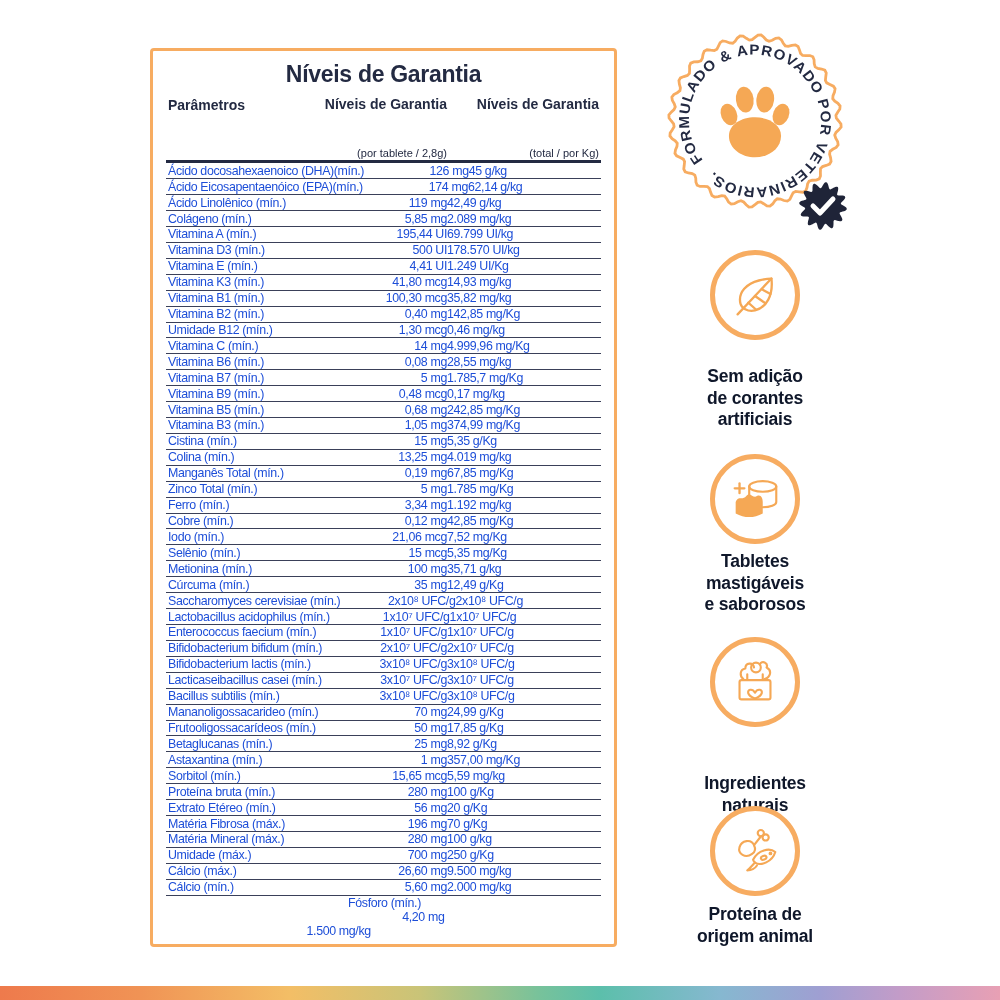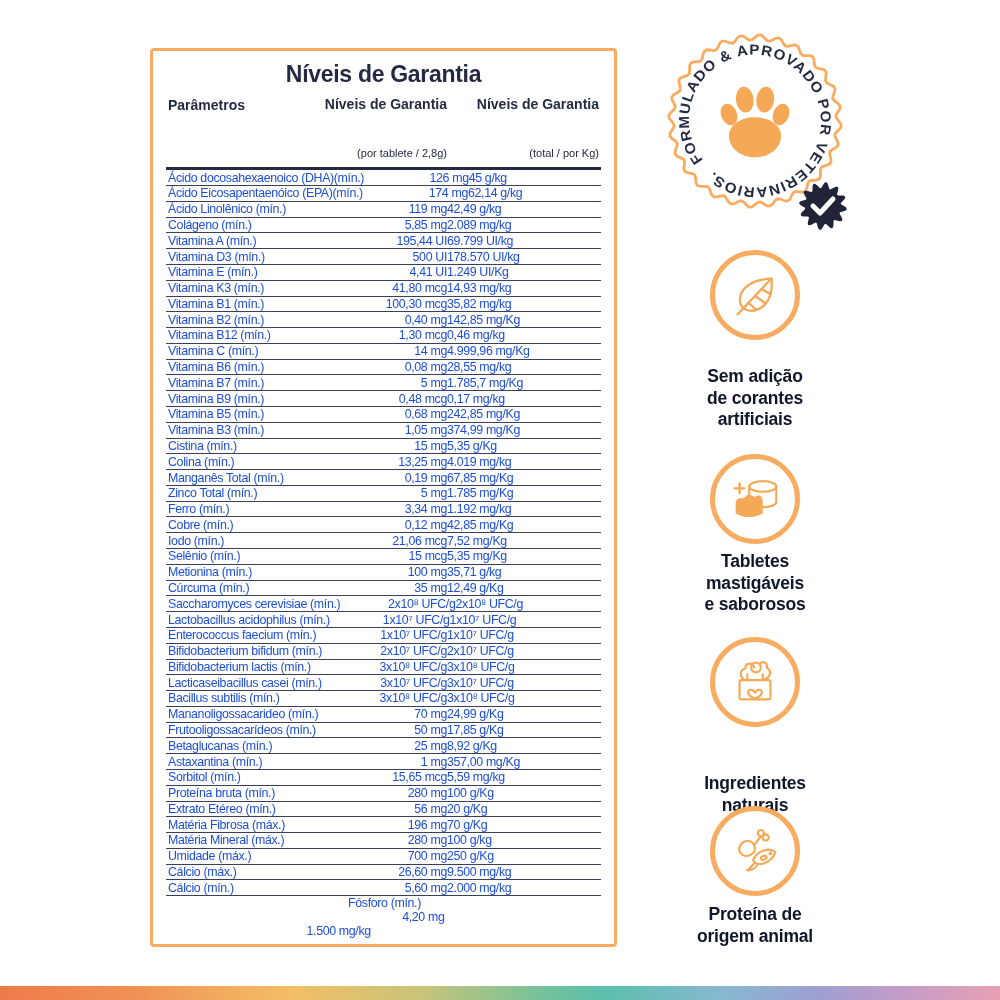--- a/index.html
+++ b/index.html
@@ -13,21 +13,21 @@
     border:3px solid #f7ac61;border-radius:4px;background:#fff;
     box-sizing:border-box;padding:8px 13px 6px 13px;
     display:flex;flex-direction:column;
   }
   .card-title{
     text-align:center;font-size:23px;font-weight:700;color:#232a42;
     letter-spacing:-0.3px;margin:2px 0 8px 0;
   }
   .thead{
     display:flex;align-items:flex-start;border-bottom:3px solid #232a42;
-    padding:0 2px 7px 2px;color:#232a42;
+    padding:0 2px 0 2px;color:#232a42;
   }
   .th-param{flex:1;font-weight:700;font-size:14px;padding-top:1px;}
   .th-col2{width:128px;text-align:right;white-space:nowrap;}
   .th-col3{width:152px;text-align:right;white-space:nowrap;}
   .th-main{font-weight:700;font-size:14px;line-height:1.15;}
   .th-sub{font-weight:400;font-size:11px;line-height:1.2;margin-top:35px;}
   .tbody{flex:1;display:flex;flex-direction:column;}
   .t-row{
     flex:1;display:flex;align-items:center;border-bottom:1px solid #3a4059;
     font-size:12.4px;letter-spacing:-0.35px;white-space:nowrap;color:#1d4ed8;
@@ -135,21 +135,21 @@
       <div class="c-v3">35,82 mg/kg</div>
     </div>
 
     <div class="t-row">
       <div class="c-param">Vitamina B2 (mín.)</div>
       <div class="c-v2">0,40 mg</div>
       <div class="c-v3">142,85 mg/Kg</div>
     </div>
 
     <div class="t-row">
-      <div class="c-param">Vitamina B12 (mín.)</div>
+      <div class="c-param">Umidade B12 (mín.)</div>
       <div class="c-v2">1,30 mcg</div>
       <div class="c-v3">0,46 mg/kg</div>
     </div>
 
     <div class="t-row">
       <div class="c-param">Vitamina C (mín.)</div>
       <div class="c-v2">14 mg</div>
       <div class="c-v3">4.999,96 mg/Kg</div>
     </div>
 

